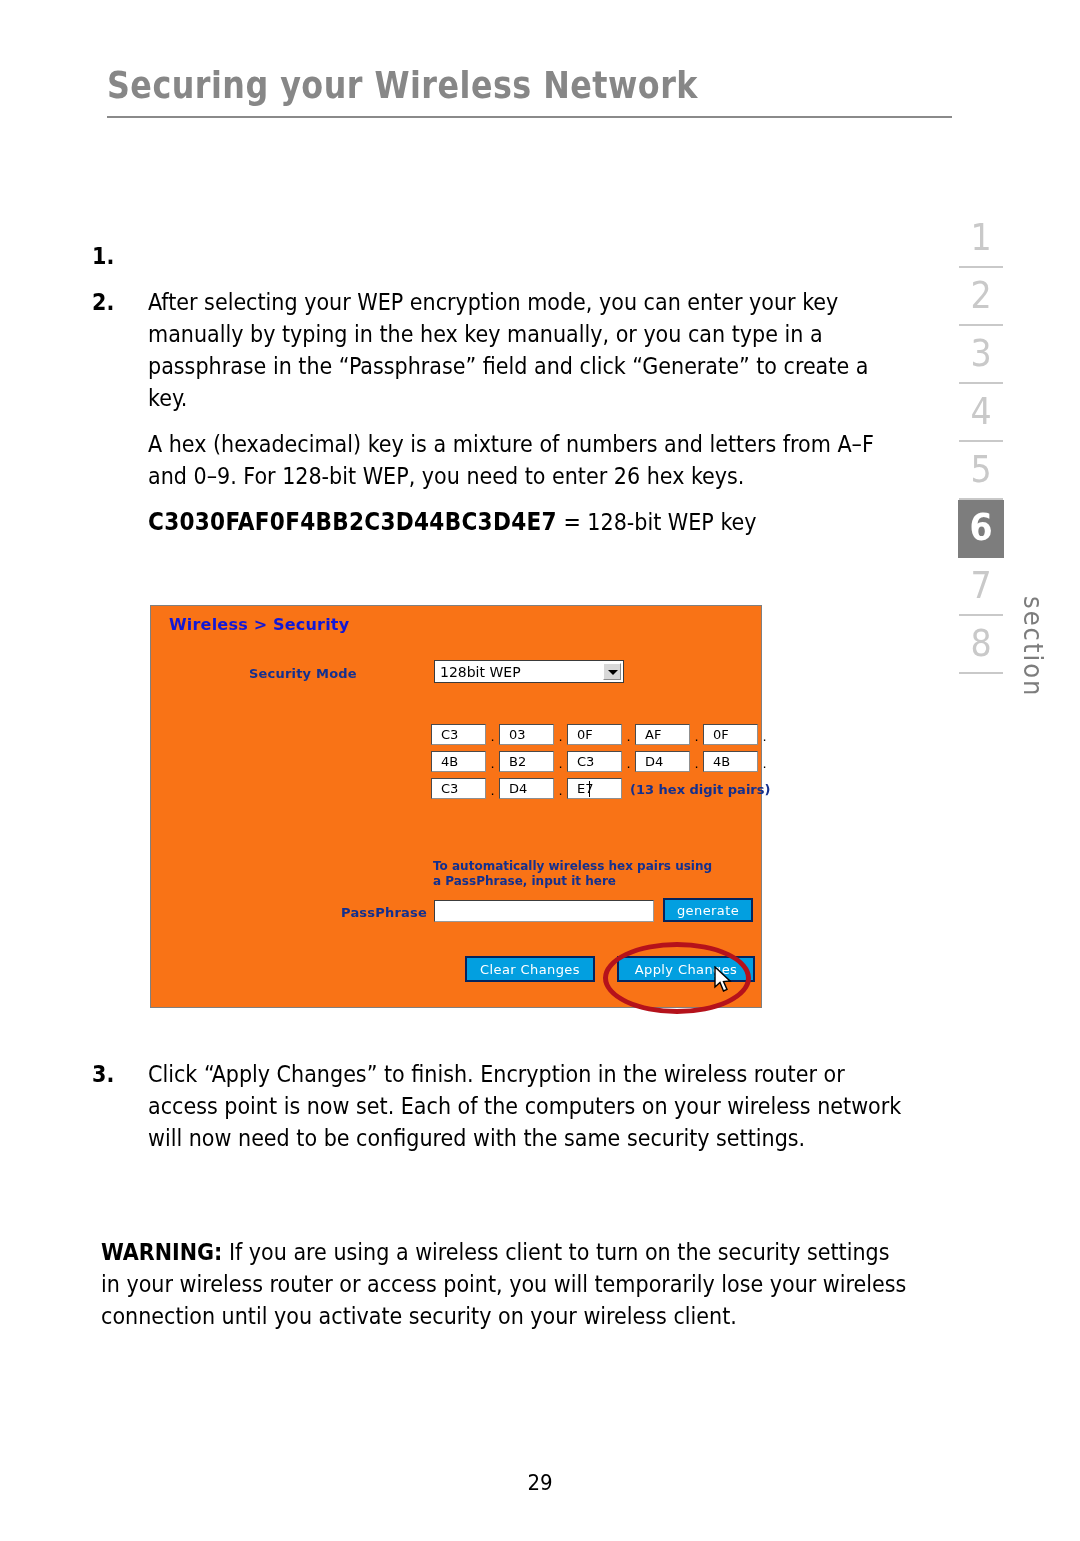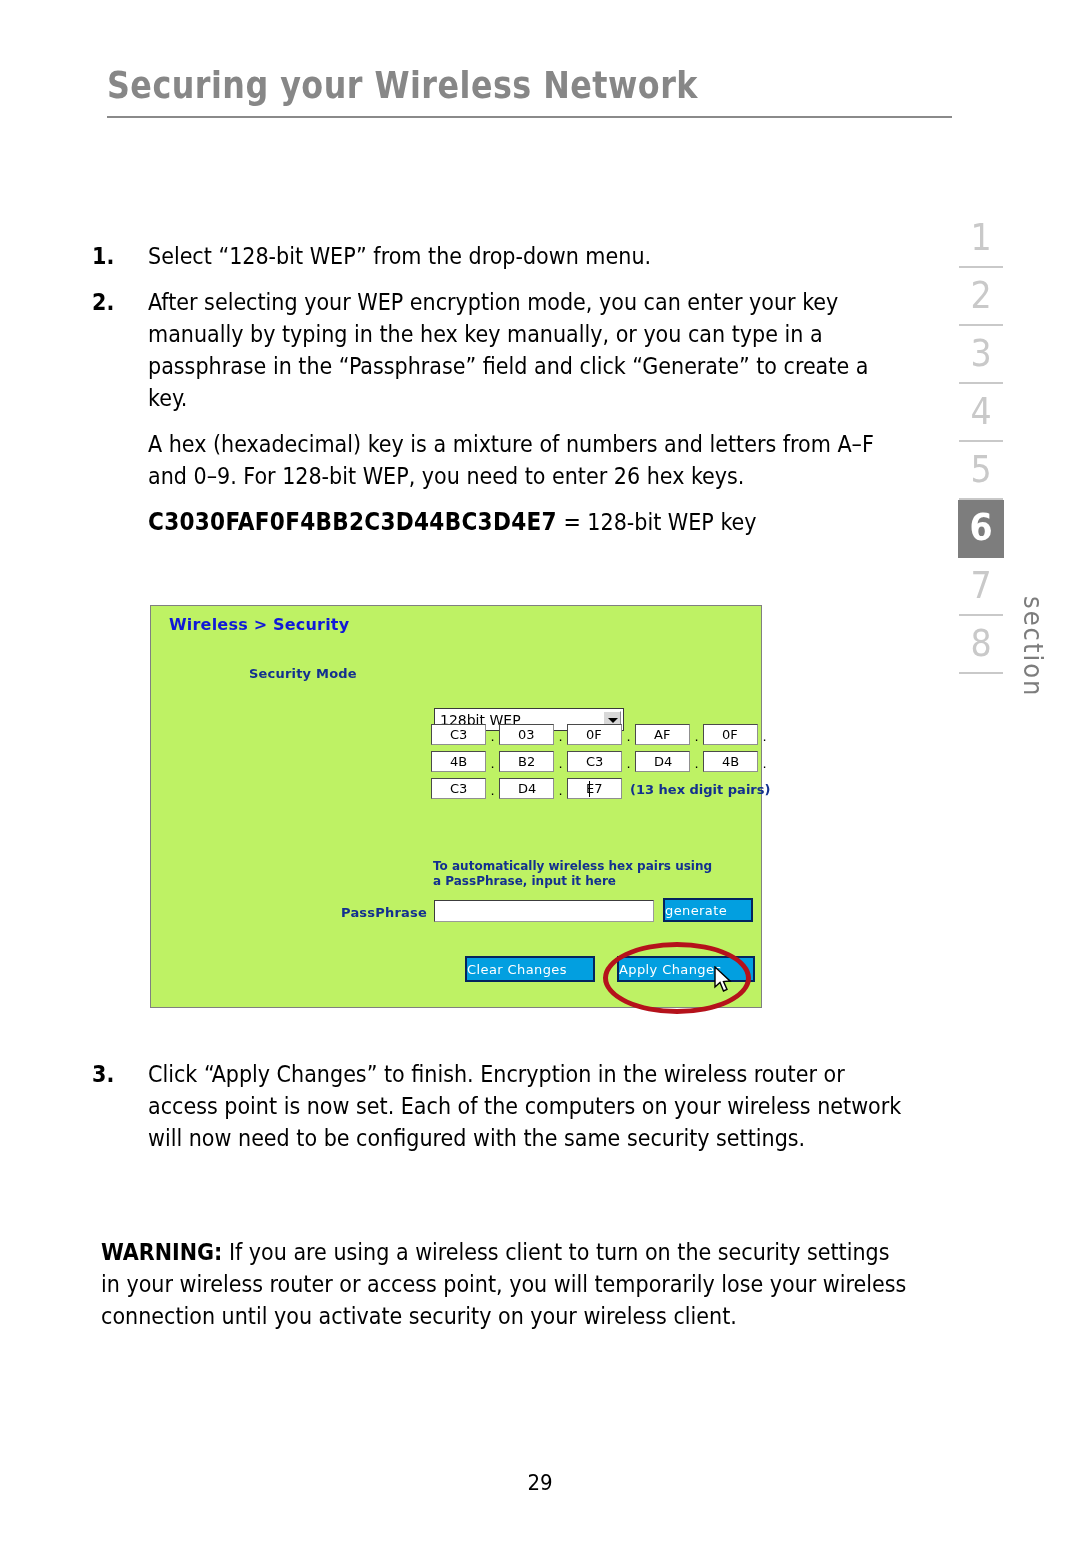--- a/index.html
+++ b/index.html
@@ -143,21 +143,21 @@
   }
 
   
   #router-ui {
     position: absolute;
     left: 150px;
     top: 605px;
     width: 612px;
     height: 403px;
     border: 1px solid #808080;
-    background: #bef264;
+    background: #f97316;
     font-family: "DejaVu Sans", sans-serif;
     box-sizing: border-box;
   }
   #router-breadcrumb {
     position: absolute;
     left: 18px;
     top: 9px;
     font-size: 16px;
     font-weight: bold;
     color: #1018d8;
@@ -187,21 +187,20 @@
   
   #security-mode-select {
     position: absolute;
     left: 283px;
     top: 54px;
     width: 190px;
     height: 23px;
     border: 1px solid #3a3a3a;
     background: #ffffff;
     box-sizing: border-box;
-    margin-top: 48px;
   }
   #security-mode-select .sel-value {
     position: absolute;
     left: 5px;
     top: 3px;
     font-size: 14px;
     color: #000;
     white-space: nowrap;
   }
   #security-mode-select .sel-arrow {
@@ -241,21 +240,21 @@
   .hex-cell {
     width: 55px;
     height: 21px;
     border: 1px solid #8f8f8f;
     border-top-color: #4a4a4a;
     border-left-color: #4a4a4a;
     background: #ffffff;
     box-sizing: border-box;
     font-size: 13px;
     line-height: 19px;
-    padding-left: 18px;
+    padding-left: 9px;
     color: #000;
   }
   .hex-dot {
     width: 13px;
     text-align: center;
     font-size: 13px;
     line-height: 25px;
     color: #000;
   }
   .hex-cell.caret {
@@ -295,21 +294,21 @@
 
   .blue-btn {
     position: absolute;
     background: #029fe0;
     border: 2px solid #04245e;
     color: #ffffff;
     font-family: "DejaVu Sans", sans-serif;
     font-size: 13px;
     font-weight: normal;
     letter-spacing: 0.4px;
-    text-align: left;
+    text-align: center;
     box-sizing: border-box;
     line-height: 18px;
     padding-top: 2px;
   }
   #generate-button { left: 512px; top: 292px; width: 90px; height: 24px; }
   #clear-changes-button { left: 314px; top: 350px; width: 130px; height: 26px; line-height: 20px; }
   #apply-changes-button { left: 466px; top: 350px; width: 138px; height: 26px; line-height: 20px; }
 
   
   #highlight-ellipse {
@@ -387,21 +386,20 @@
 </div>
 <div id="rail-label">section</div>
 
 <div id="content">
 
 
   <div class="olist">
 
     <div class="oitem">
       <span class="marker">1.</span>
-      <span class="btext">Select “128-bit WEP” from the drop-down menu.</span>
     </div>
 
     <div class="oitem">
       <span class="marker">2.</span>
       <span class="btext">After selecting your WEP encryption mode, you can enter your key manually by typing in the hex key manually, or you can type in a passphrase in the “Passphrase” field and click “Generate” to create a key.</span>
     </div>
 
     <div class="plain-para indented">A hex (hexadecimal) key is a mixture of numbers and letters from A–F and 0–9. For 128-bit WEP, you need to enter 26 hex keys.</div>
 
 

